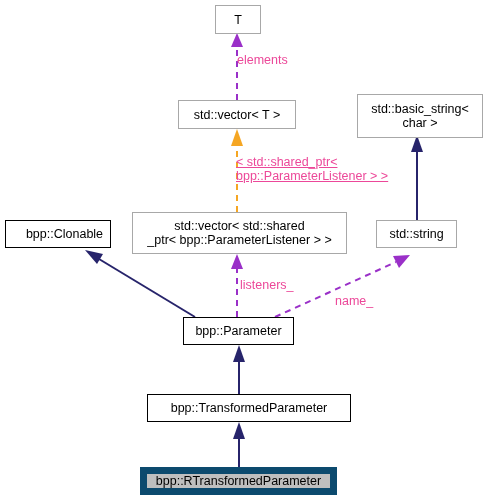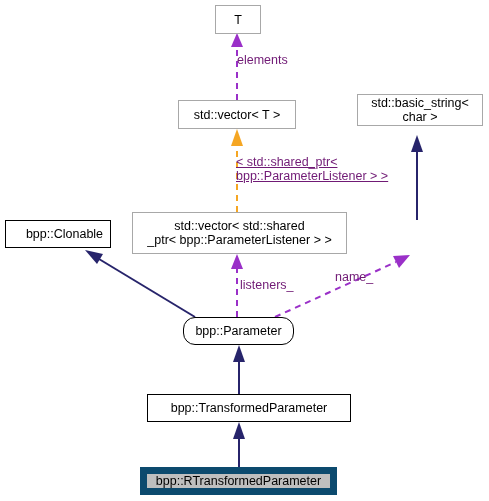--- a/index.html
+++ b/index.html
@@ -45,21 +45,21 @@
     border: 1px solid #000000;
   }
   .node.highlight {
     background: #bfbfbf;
     border: 7px solid #0c4a6e;
   }
   .edge-label {
     position: absolute;
     font-size: 12.5px;
     line-height: 14px;
-    color: #701a75;
+    color: #ec4899;
     white-space: pre-line;
     z-index: 6;
     background: transparent;
   }
 </style>
 </head>
 <body>
 
 <div id="diagram">
 
@@ -103,37 +103,38 @@
     <g>
       <line x1="239" y1="467" x2="239" y2="437" stroke="#27246b" stroke-width="2"></line>
       <polygon points="239,422 233,439 245,439" fill="#27246b"></polygon>
     </g>
   </svg>
 
   <div class="node gray-border" style="left:215px; top:5px; width:46px; height:29px;">T</div>
 
   <div class="node gray-border" style="left:178px; top:100px; width:118px; height:29px;">std::vector&lt; T &gt;</div>
 
-  <div class="node gray-border" style="left:357px; top:94px; width:126px; height:32px;">std::basic_string&lt;
+  <div class="node gray-border" style="left:357px; top:94px; width:126px; height:44px;">std::basic_string&lt;
 char &gt;</div>
 
   <div class="node black-border" style="left:5px; top:220px; width:106px; height:28px;padding-left:13px;">bpp::Clonable</div>
 
   <div class="node gray-border" style="left:132px; top:212px; width:215px; height:42px;">std::vector&lt; std::shared
 _ptr&lt; bpp::ParameterListener &gt; &gt;</div>
 
+  <div class="node gray-border" style="left:376px; top:220px; width:81px; height:28px;">std::string</div>
 
-  <div class="node black-border" style="left:183px; top:317px; width:111px; height:28px;border-radius:12px;">bpp::Parameter</div>
+  <div class="node black-border" style="left:183px; top:317px; width:111px; height:28px;">bpp::Parameter</div>
 
   <div class="node black-border" style="left:147px; top:394px; width:204px; height:28px;">bpp::TransformedParameter</div>
 
   <div class="node highlight" style="left:140px; top:467px; width:197px; height:28px;">bpp::RTransformedParameter</div>
 
   <div class="edge-label" style="left:237px; top:53px;">elements</div>
 
   <div class="edge-label" style="left:236px; top:155px;text-decoration:underline;">&lt; std::shared_ptr&lt;
 bpp::ParameterListener &gt; &gt;</div>
 
   <div class="edge-label" style="left:240px; top:278px;">listeners_</div>
 
-  <div class="edge-label" style="left:335px; top:270px;">name_</div>
+  <div class="edge-label" style="left:335px; top:294px;">name_</div>
 
 </div>
 
 </body></html>

